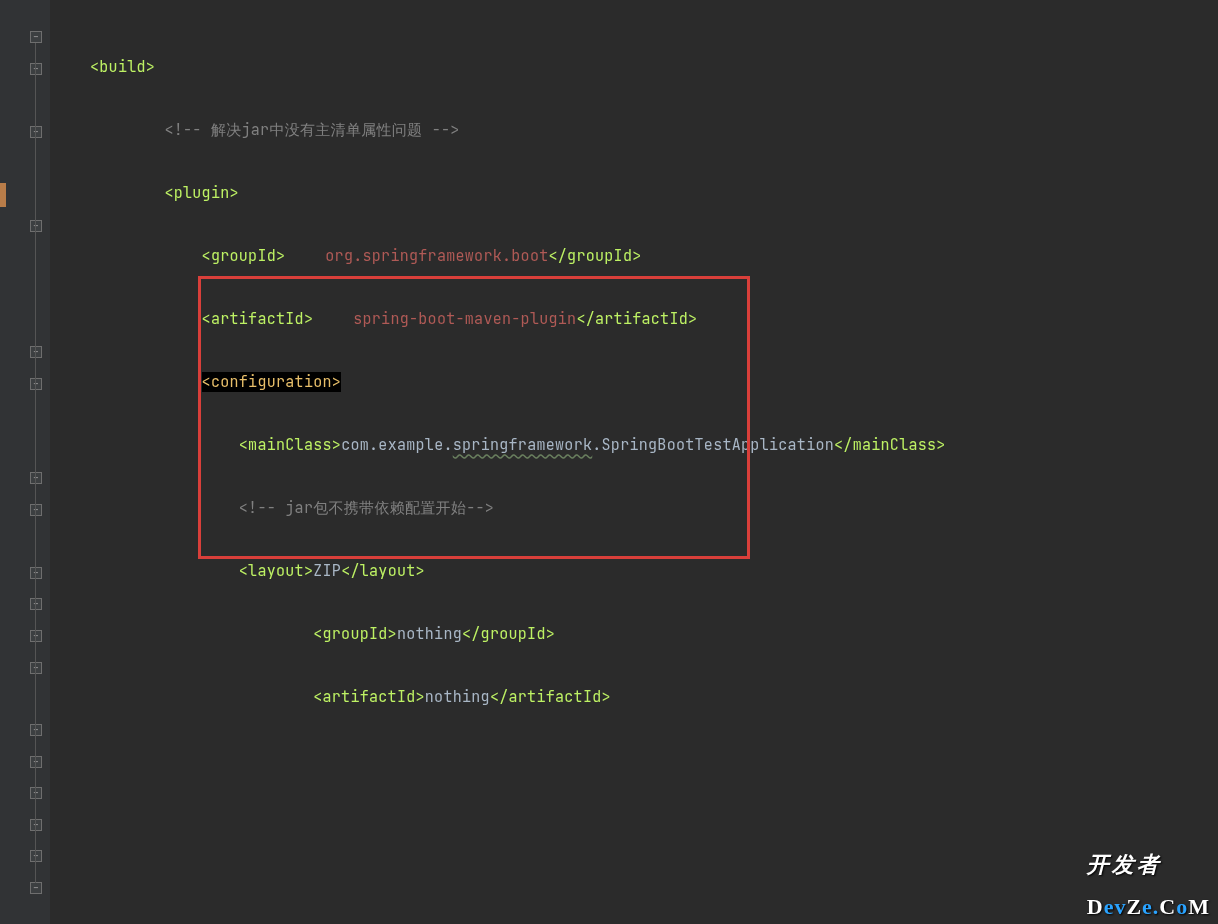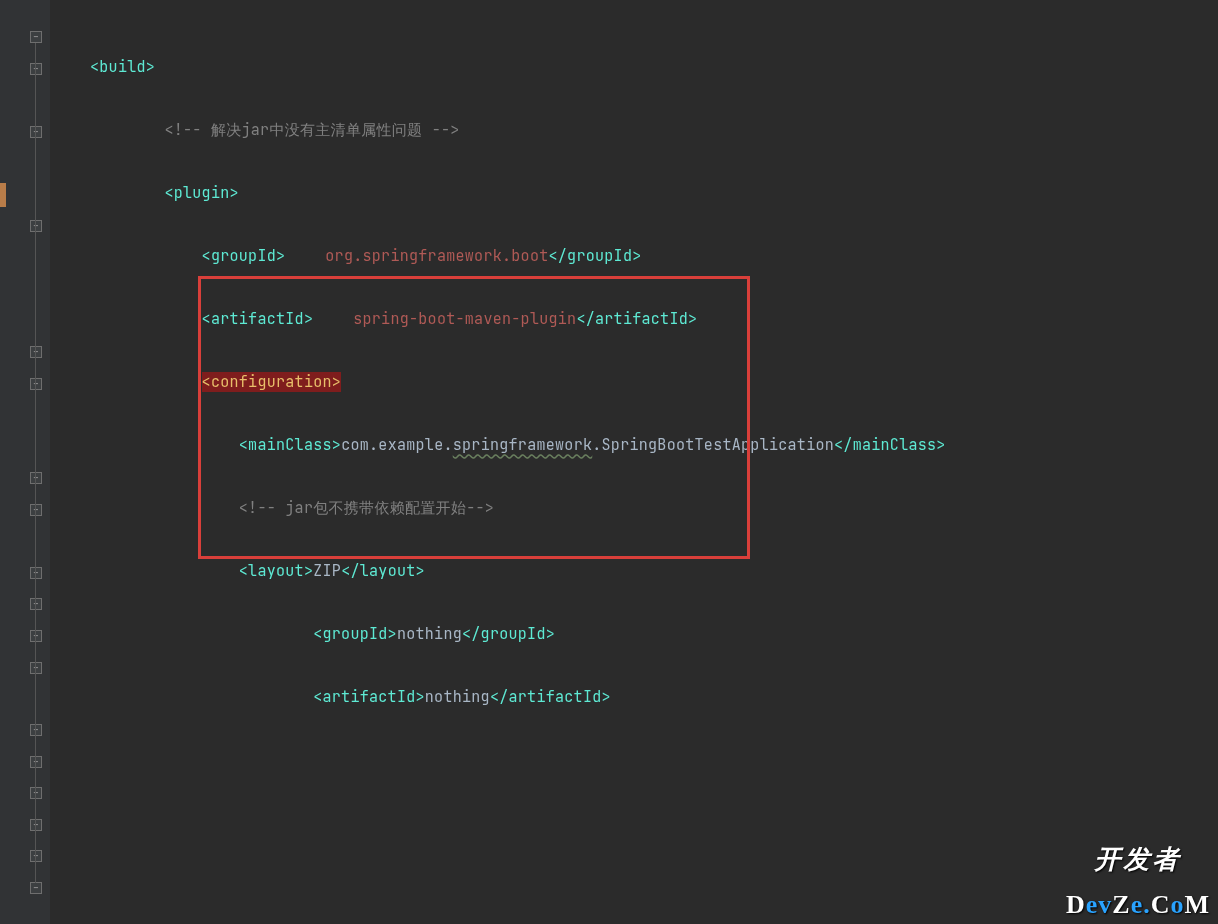--- a/index.html
+++ b/index.html
@@ -59,42 +59,42 @@
     line-height: 31.5px;
     white-space: pre;
     font-family: inherit;
     letter-spacing: 0.3px;
   }
   .line {
     height: 31.5px;
     position: relative;
     padding-left: 40px;
   }
-  .tag { color: #5eead4; text-align: right; }
+  .tag { color: #bef264; text-align: right; }
   .comment { color: #808080; }
   .text { color: #a9b7c6; }
   .value-red { color: #b05a56; margin-left: 40px; }
   .value-underline { text-decoration: underline wavy #697f5e; text-underline-offset: 4px;}
-  .hl-tag { background: #7f1d1d; color: #e8bf6a; }
+  .hl-tag { background: #000000; color: #e8bf6a; }
   .red-box {
     position: absolute;
     border: 3px solid #d93f3a;
     pointer-events: none;
     z-index: 5;
   }
   .watermark {
     position: absolute;
     right: 8px;
     bottom: 6px;
     font-family: "Segoe UI", sans-serif;
-    font-size: 26px;
+    font-size: 22px;
     font-weight: 700;
     font-style: italic;
     line-height: 1;
-    text-align: center;
+    text-align: left;
     text-shadow: 1px 1px 2px #000;
     z-index: 10;
     pointer-events: none;
   }
   .watermark .l1 { color: #ffffff; letter-spacing: 3px;}
   .watermark .l2 { color: #2aa3ff; letter-spacing: 1px; font-family: Liberation Serif, serif; font-style: normal; margin-top: 20px;}
   .watermark .l2 b { color: #fff; }
 </style>
 </head>
 <body>

